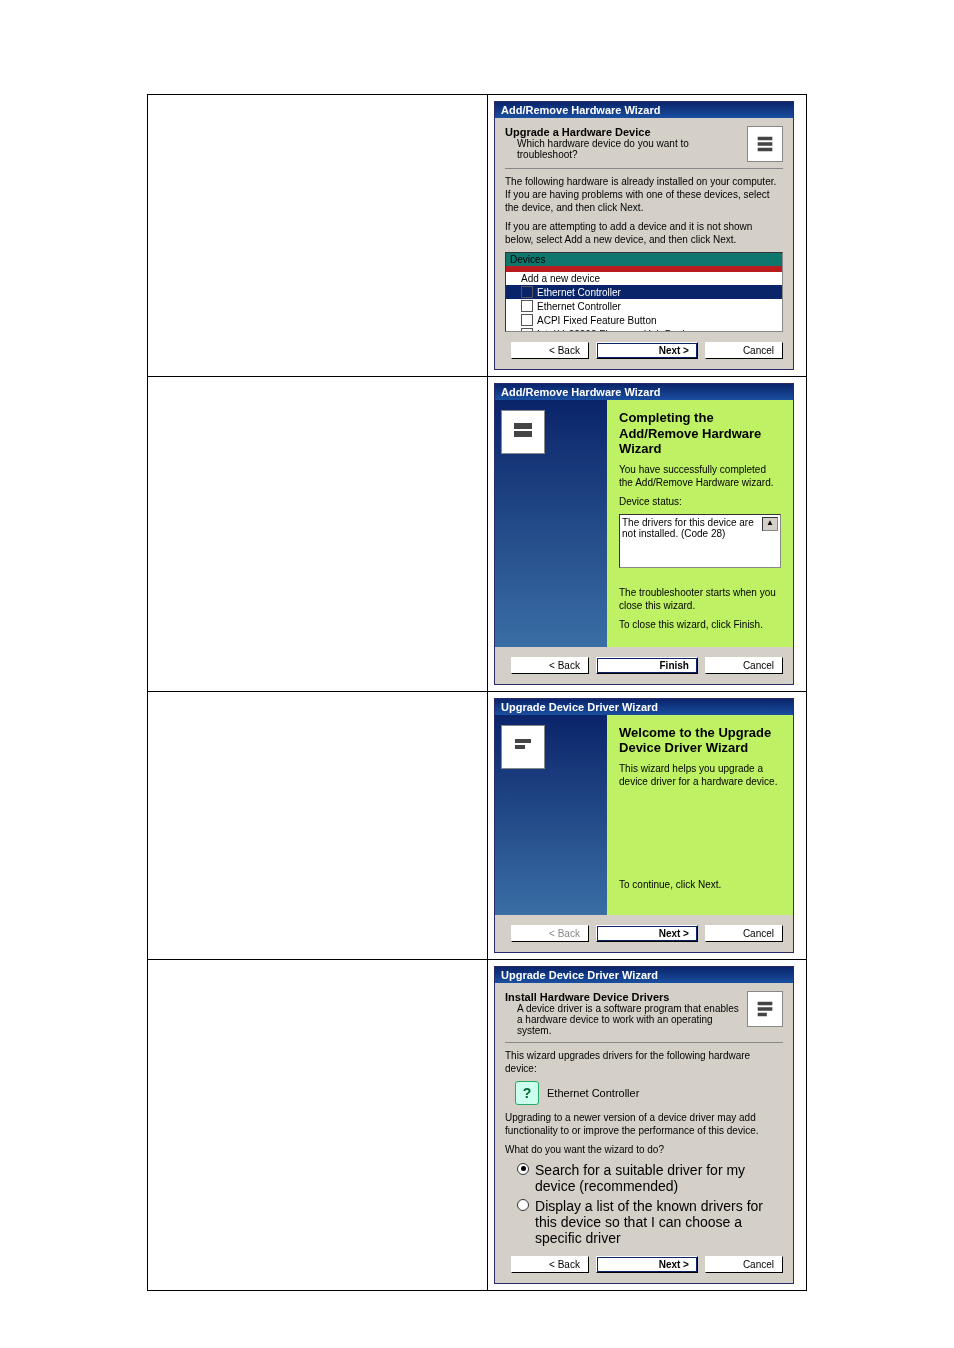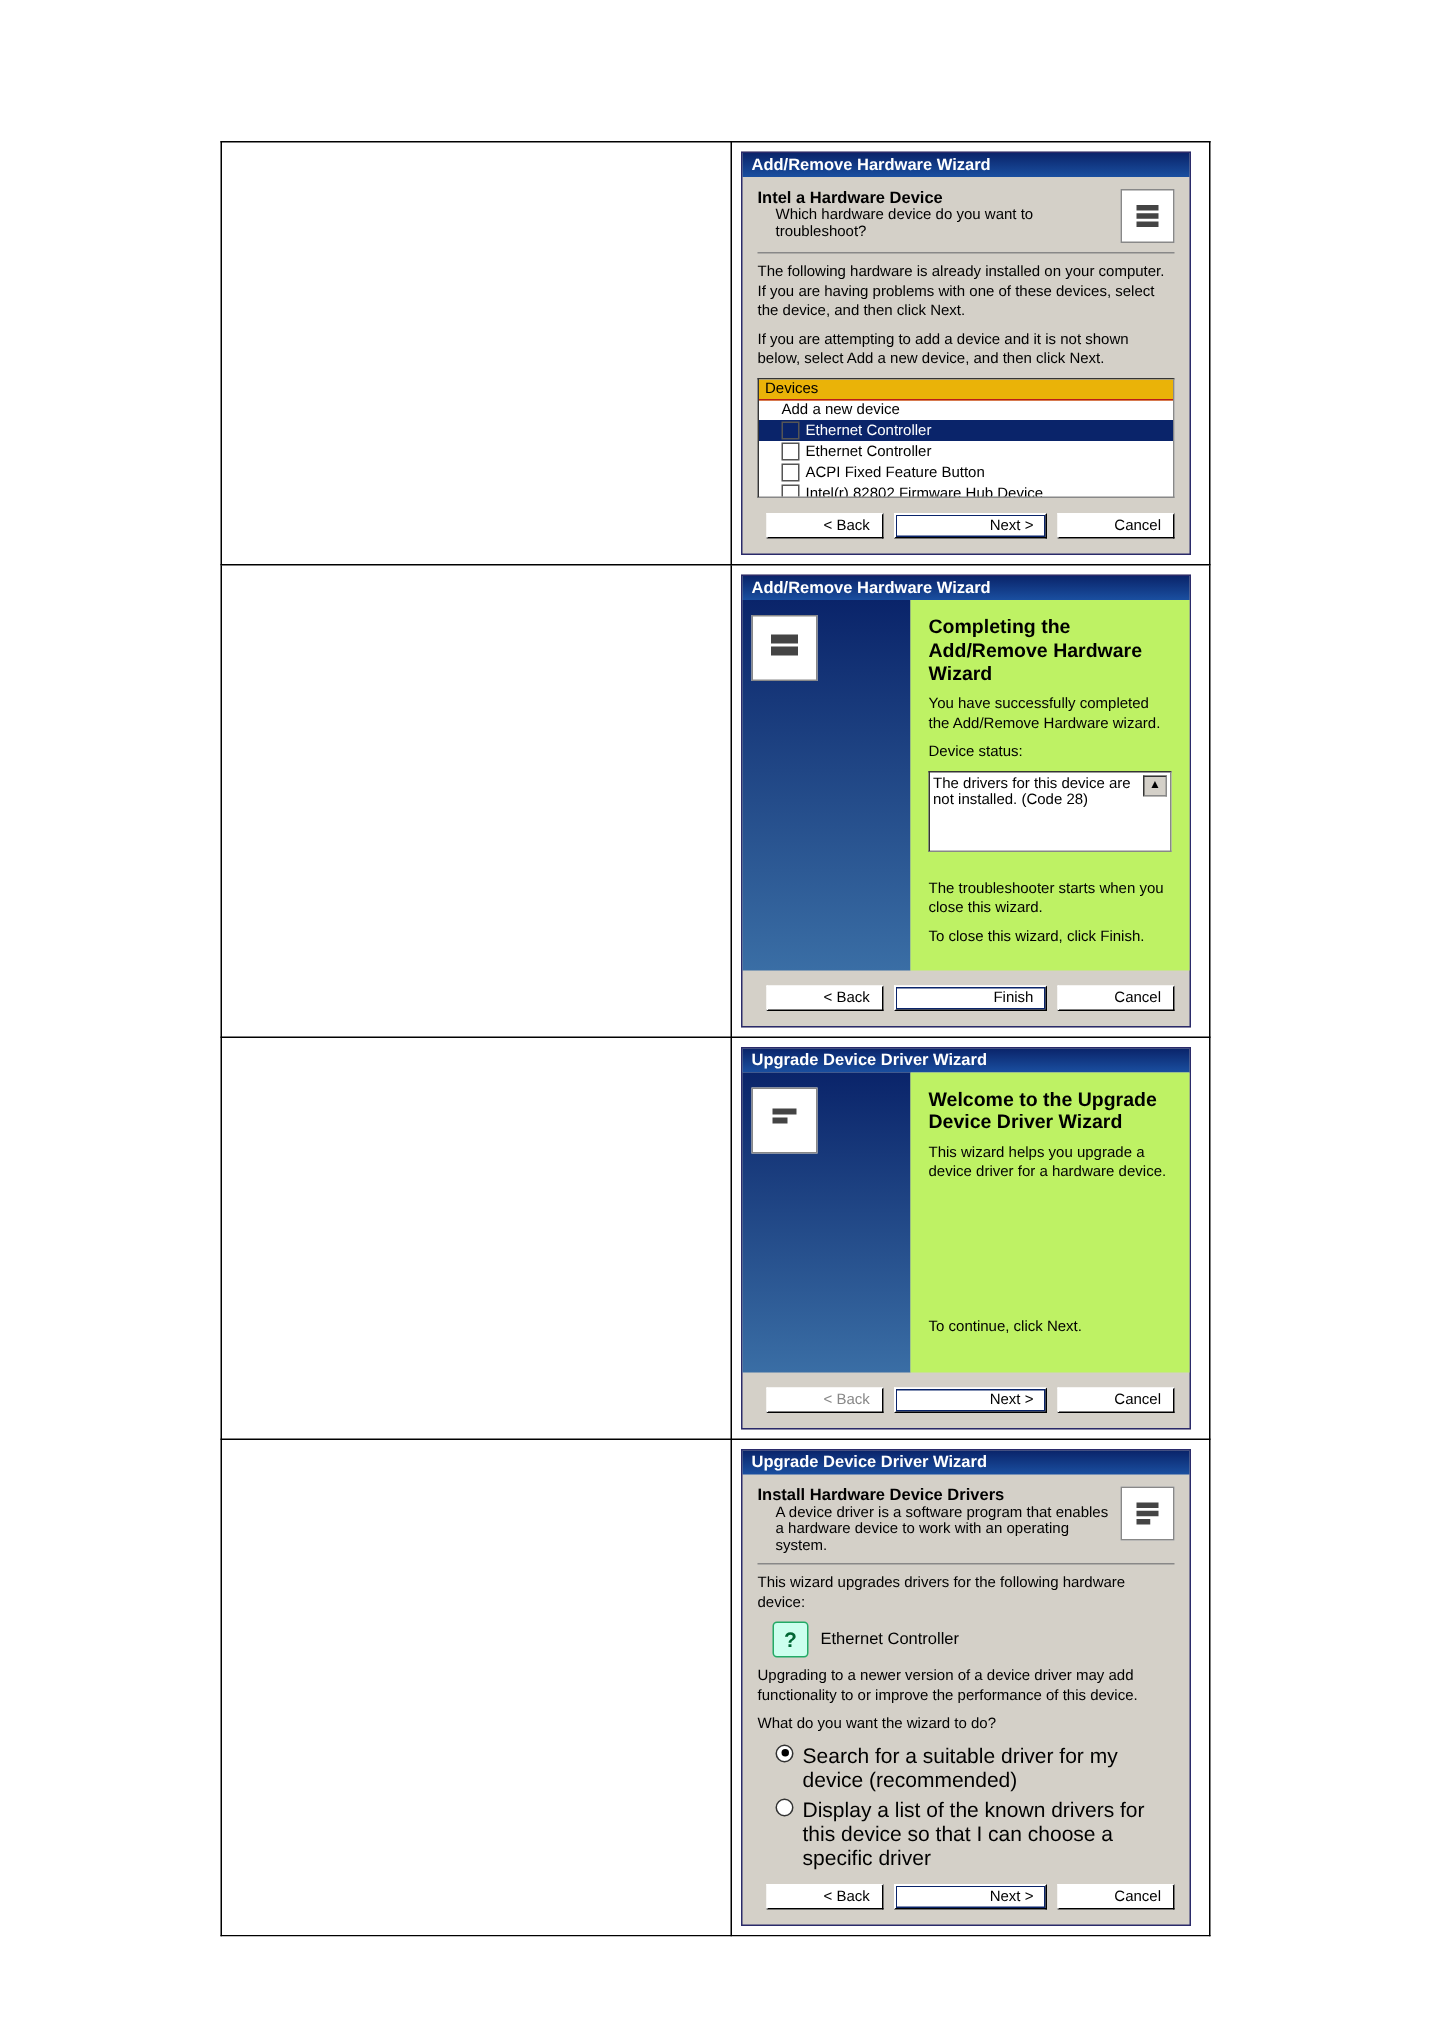--- a/index.html
+++ b/index.html
@@ -47,35 +47,35 @@
     border: 1px solid #888;
     display:flex; align-items:center; justify-content:center;
   }
   .rule { border-top: 1px solid #888; margin: 6px 0; }
   .body-txt { font-size: 10px; line-height: 1.3; margin: 6px 0; }
   .listbox {
     background:#fff; border:1px inset #888;
     height: 78px; overflow:hidden; font-size:10px;
   }
   .listhdr {
-    background:#eab308; border-bottom:1px solid #b91c1c;
+    background:#0f766e; border-bottom:6px solid #b91c1c;
     padding:1px 4px; font-size:10px;
   }
   .li-item { padding:1px 15px; display:flex; align-items:center; gap:4px; }
   .li-item.sel { background:#0a246a; color:#fff; }
   .sqico { width:10px; height:10px; border:1px solid #555; display:inline-block; }
   .btnrow { text-align:right; padding-top:10px; }
   .btn {
     display:inline-block; min-width:60px;
     background:#ffffff; border:1px solid #000;
     border-top-color:#fff; border-left-color:#fff;
     padding:2px 8px; font-size:10px; text-align:right;
     margin-left:4px;
   }
-  .btn.primary { font-weight:normal; box-shadow: inset 0 0 0 1px #0a246a; padding-left: 32px; }
+  .btn.primary { font-weight:bold; box-shadow: inset 0 0 0 1px #0a246a; padding-left: 32px; }
   .blue-panel {
     display:flex;
   }
   .blue-side {
     width: 100px;
     background: linear-gradient(#0a246a,#3a6ea5);
     padding: 10px 6px;
     color:#fff;
   }
   .bp-icon {
@@ -111,21 +111,21 @@
 
   <tbody>
       <tr>
     <td class="lcol"></td>
     <td class="rcol">
       <div class="dlg">
         <div class="titlebar">Add/Remove Hardware Wizard</div>
         <div class="content">
           <div class="hdr-row">
             <div class="hdr-text">
-              <div class="hdr-title">Intel a Hardware Device</div>
+              <div class="hdr-title">Upgrade a Hardware Device</div>
               <div class="hdr-sub">Which hardware device do you want to troubleshoot?</div>
             </div>
             <div class="icon-box">
               <svg width="22" height="22" viewBox="0 0 24 24">
                     <path fill="#444" d="M4 4h16v4H4zM4 10h16v4H4zM4 16h16v4H4z"></path>
                   </svg>
             </div>
           </div>
           <div class="rule"></div>
           <div class="body-txt">The following hardware is already installed on your computer. If you are having problems with one of these devices, select the device, and then click Next.</div>

